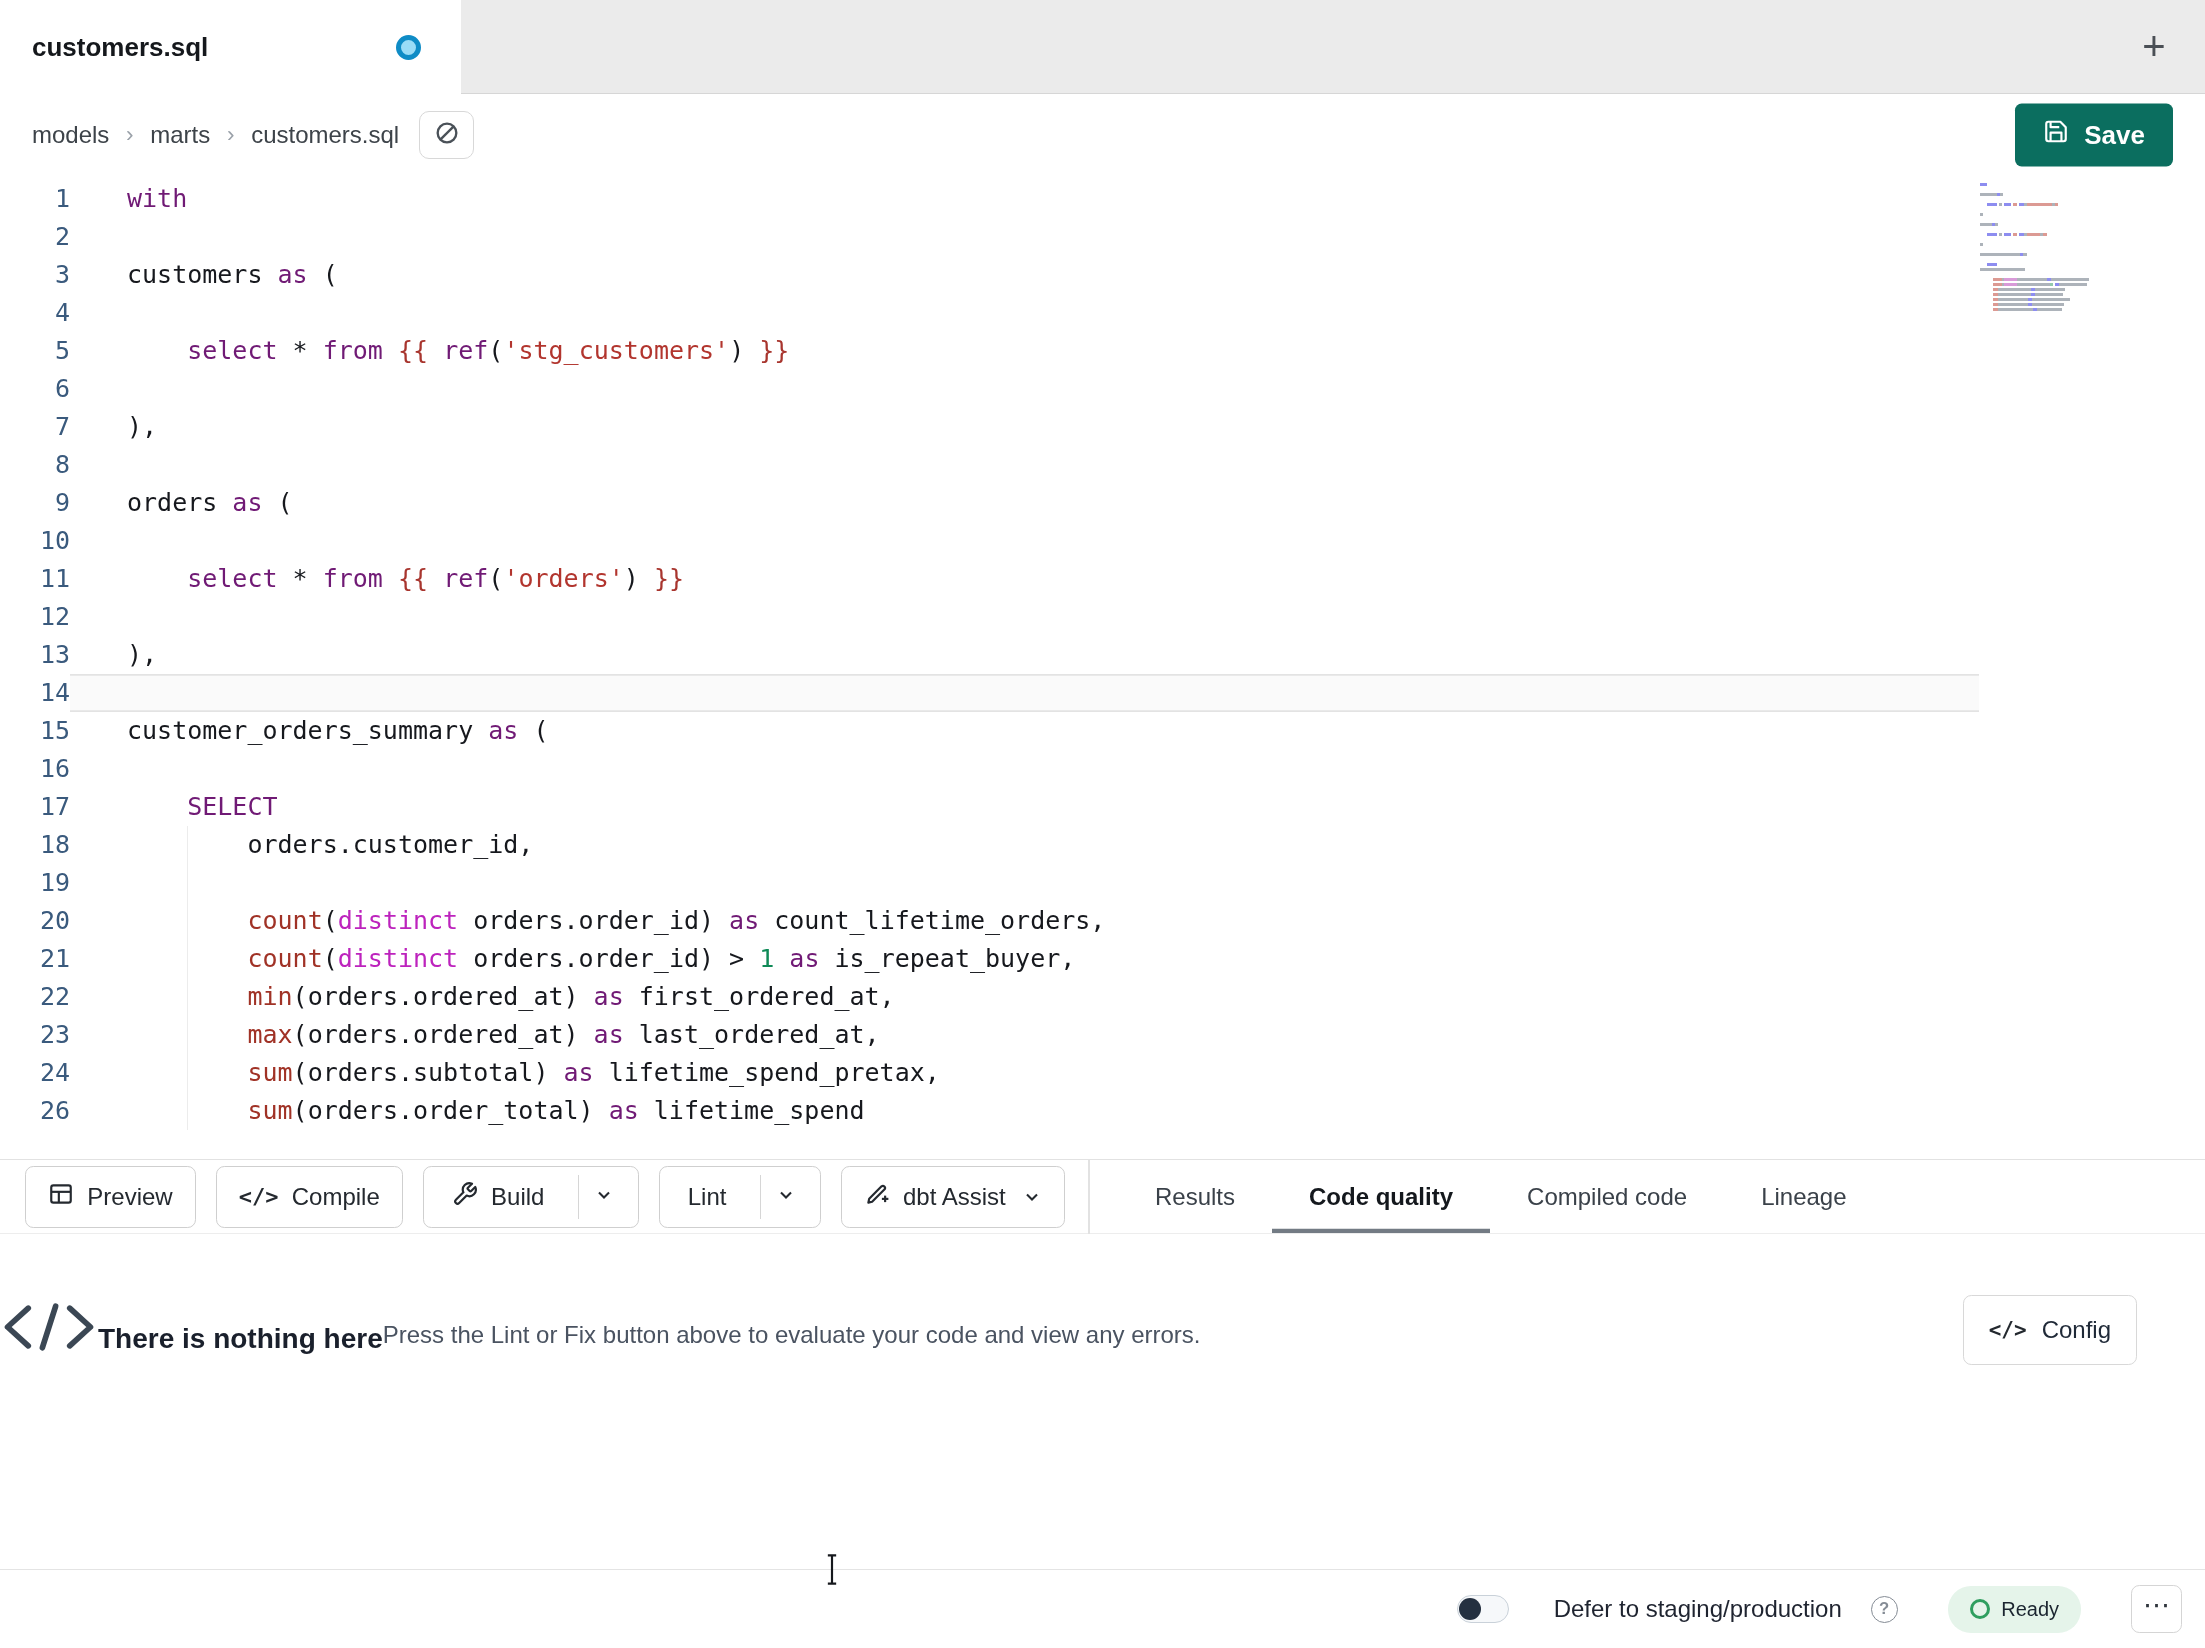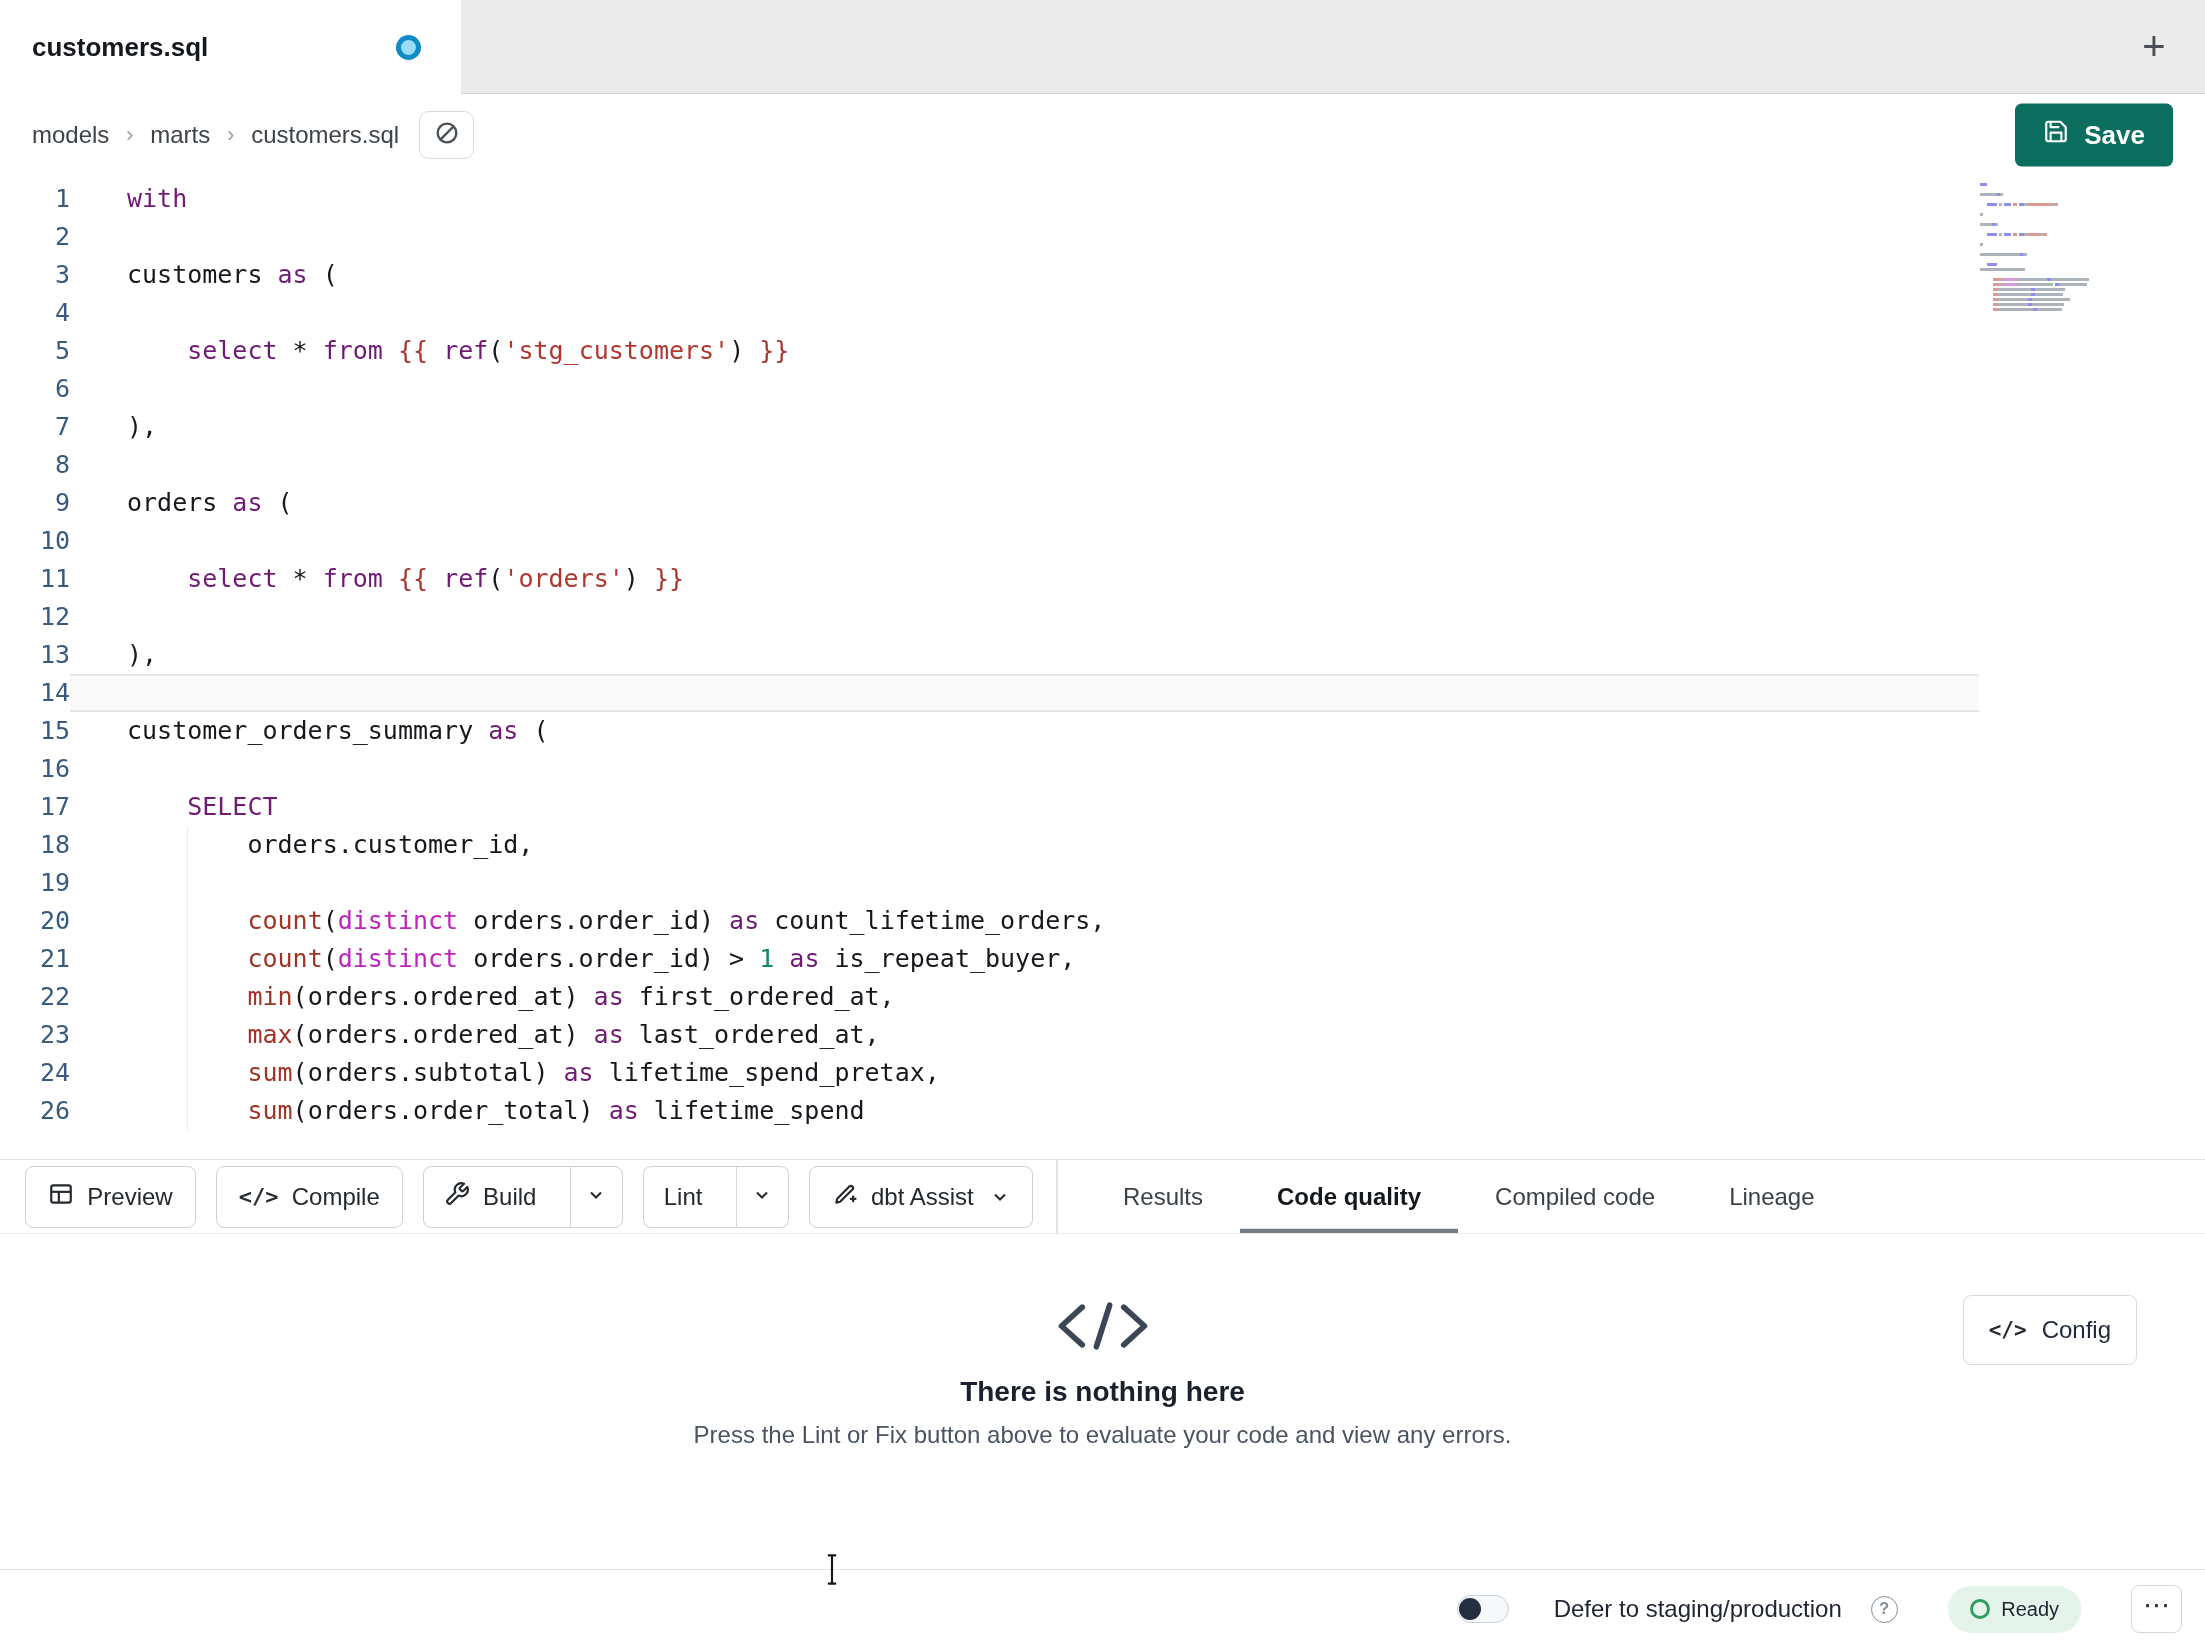--- a/index.html
+++ b/index.html
@@ -65,38 +65,38 @@
   .mm-sp { background:transparent; }
 
   
   .toolbar { height:75px; background:#ffffff; border-top:1.7px solid #e2e2e2;
     border-bottom:1.7px solid #ededed; display:flex; align-items:center;
     padding-left:25px; }
   .tool-group { display:flex; align-items:center; gap:20px; height:100%; }
   .btn { height:62px; border:1.7px solid #cfcfcf; border-radius:8.3px; background:#fff;
     display:flex; align-items:center; font-size:24px; color:#24292f;
     padding:0 22px; gap:13.3px; cursor:pointer; }
-  .btn.split { padding:0; }
+  .btn.split { padding:8px; }
   .btn.split .main { display:flex; align-items:center; gap:13.3px; padding:0 20px;
     height:100%; }
   .btn.split .chev { width:52px; height:100%; display:flex; align-items:center;
     justify-content:center; border-left:1.7px solid #d6d6d6; }
   .btn .chev-inline { display:flex; align-items:center; margin-left:3.3px; }
   .compile-glyph { font-family:"DejaVu Sans Mono", monospace; font-size:22px;
     font-weight:700; color:#24292f; }
   .toolbar-divider { width:1.7px; height:83px; background:#e2e2e2; margin-left:23px; }
   .ptabs { display:flex; align-items:center; height:100%; margin-left:28px; }
   .ptab { height:100%; display:flex; align-items:center; padding:0 37px;
     font-size:24px; color:#3a4149; cursor:pointer; }
   .ptab.active { font-weight:700; color:#14181d; box-shadow: inset 0 -4.2px 0 #737b84; }
 
   
   .panel { position:relative; height:327px; background:#ffffff; }
   .empty-state { position:absolute; left:0; right:0; top:67px; display:flex;
-    flex-direction:column; align-items:center; text-align:center; }
+    align-items:center; text-align:center; }
   .empty-title { margin-top:22px; font-size:28px; font-weight:700; color:#1a202c; }
   .empty-sub { margin-top:13.3px; font-size:24px; color:#4a5361; }
   .config-btn { position:absolute; top:61px; right:68px; height:70px; padding:0 25px;
     border:1.7px solid #d8d8d8; border-radius:8.3px; background:#fff; display:flex;
     align-items:center; gap:15px; font-size:24px; color:#1f2937; cursor:pointer; }
   .config-glyph { font-family:"DejaVu Sans Mono", monospace; font-size:21px;
     font-weight:700; color:#24292f; }
 
   
   .statusbar { position:absolute; left:0; right:0; bottom:0; height:79px;

